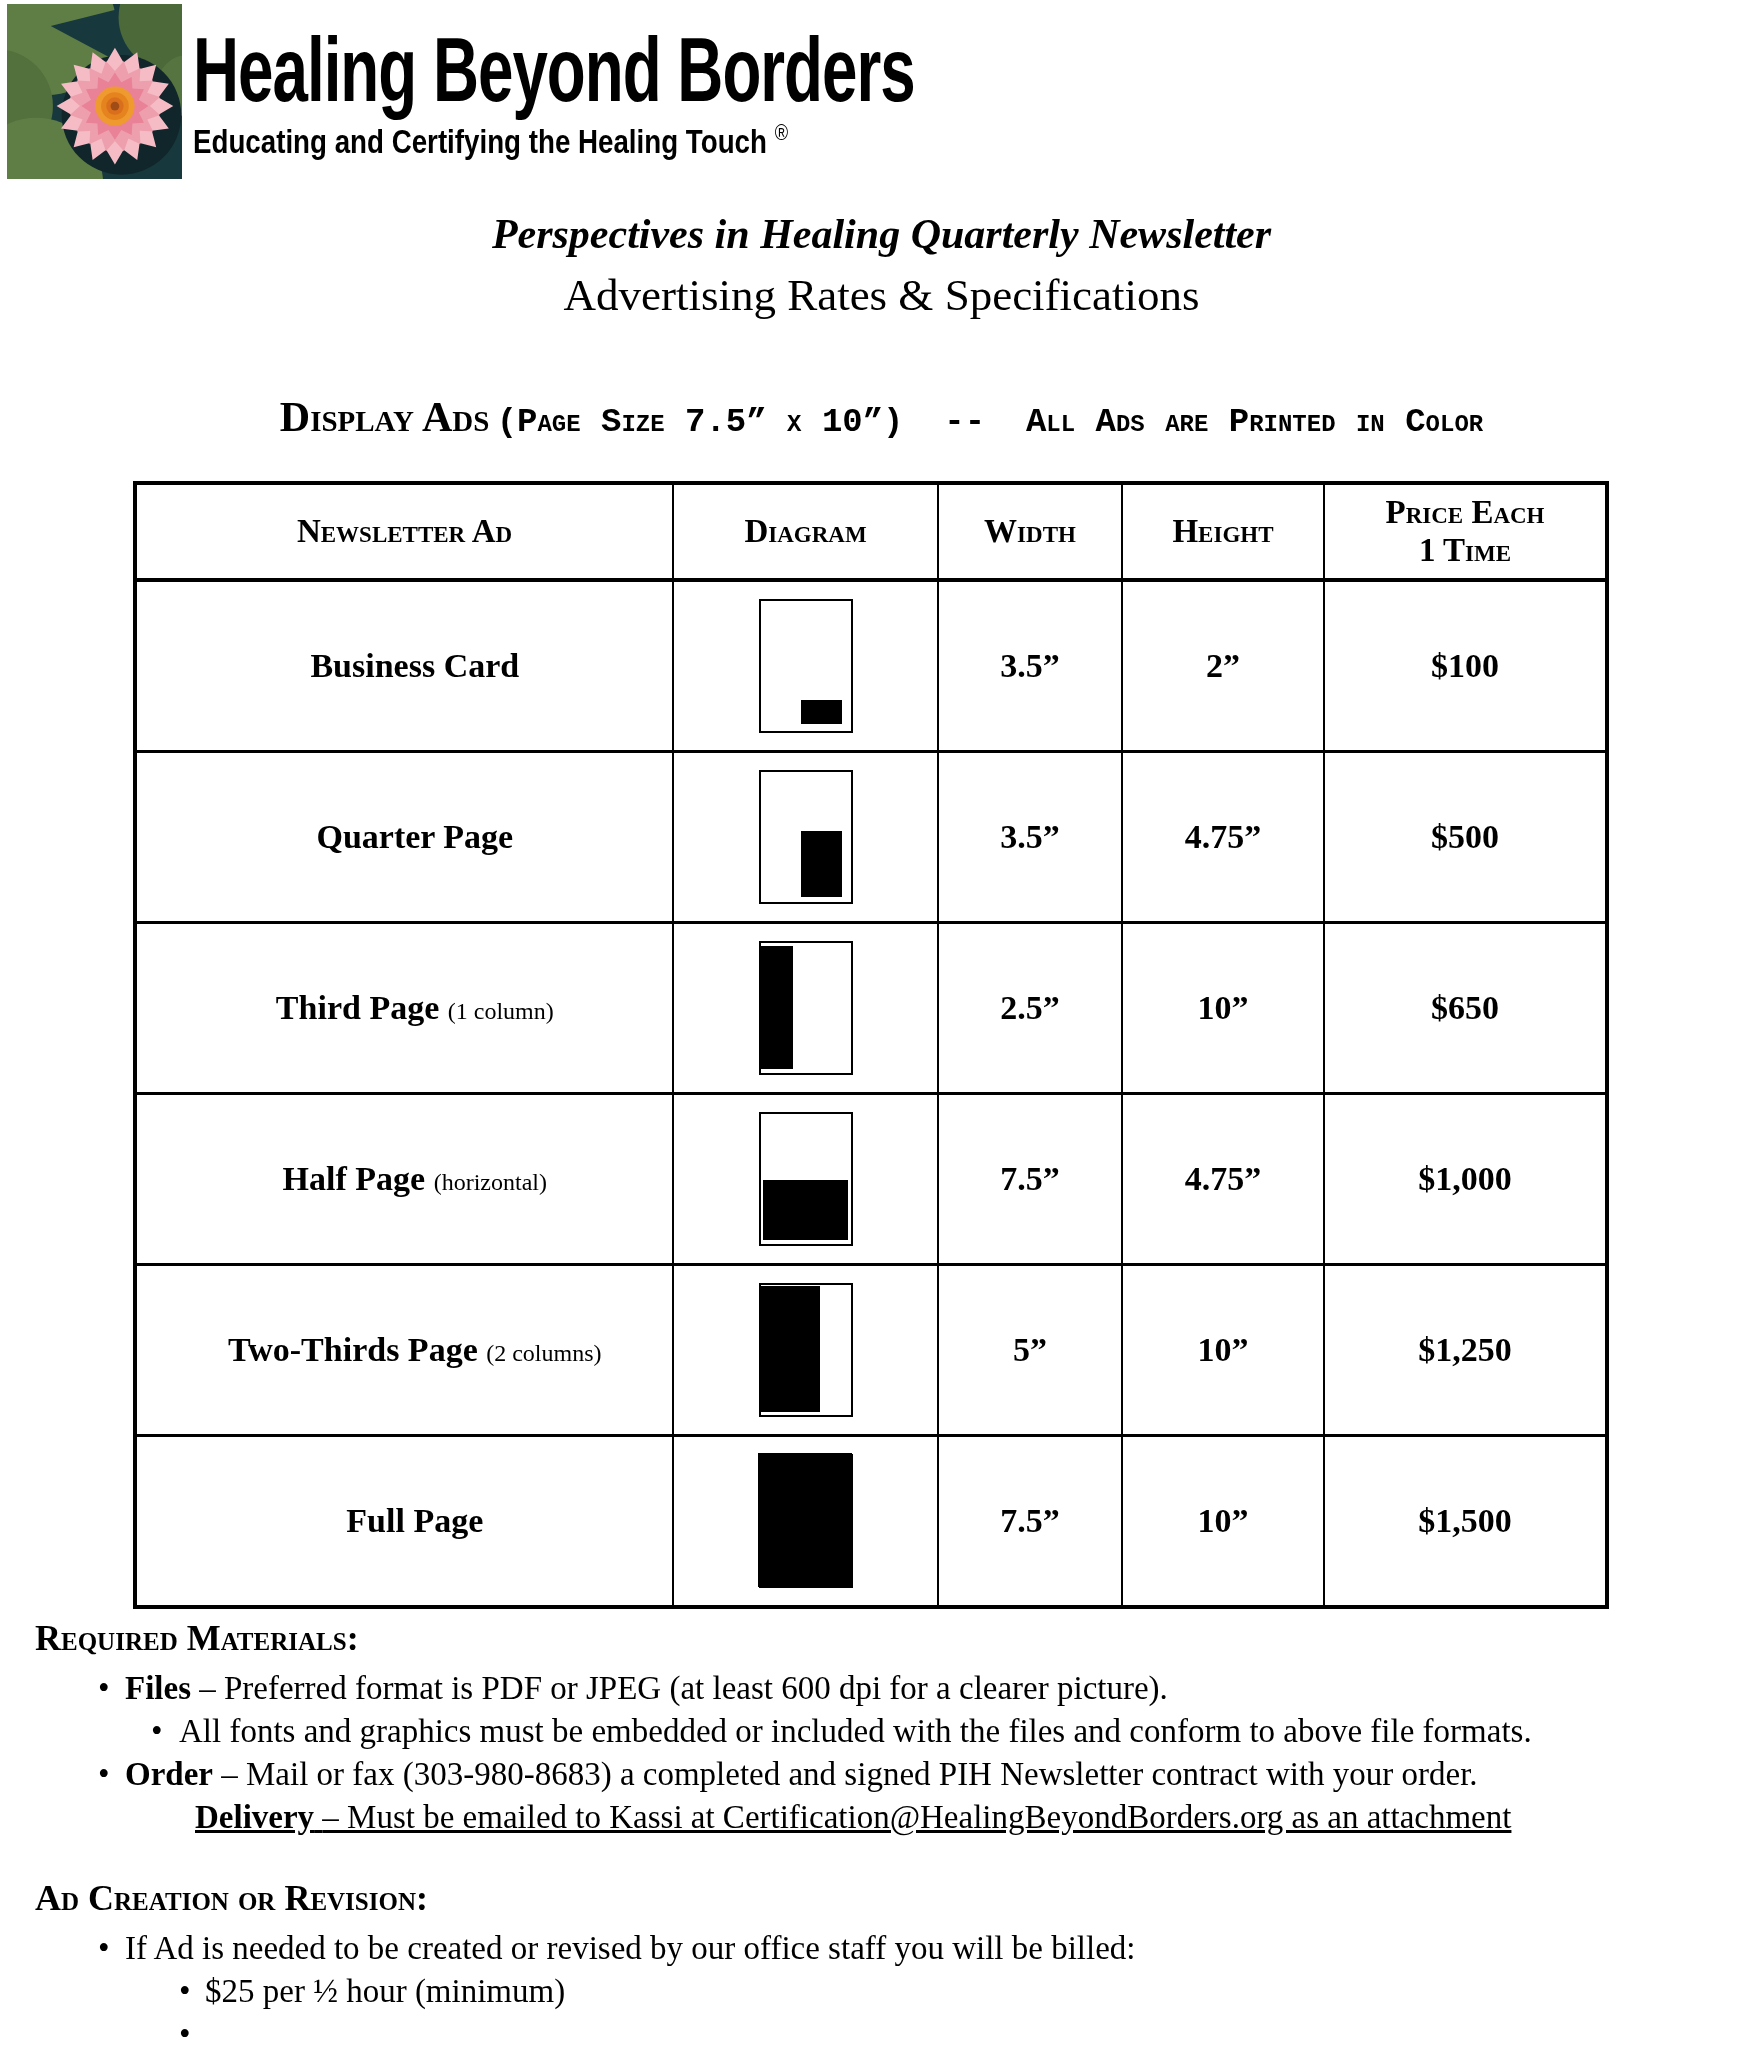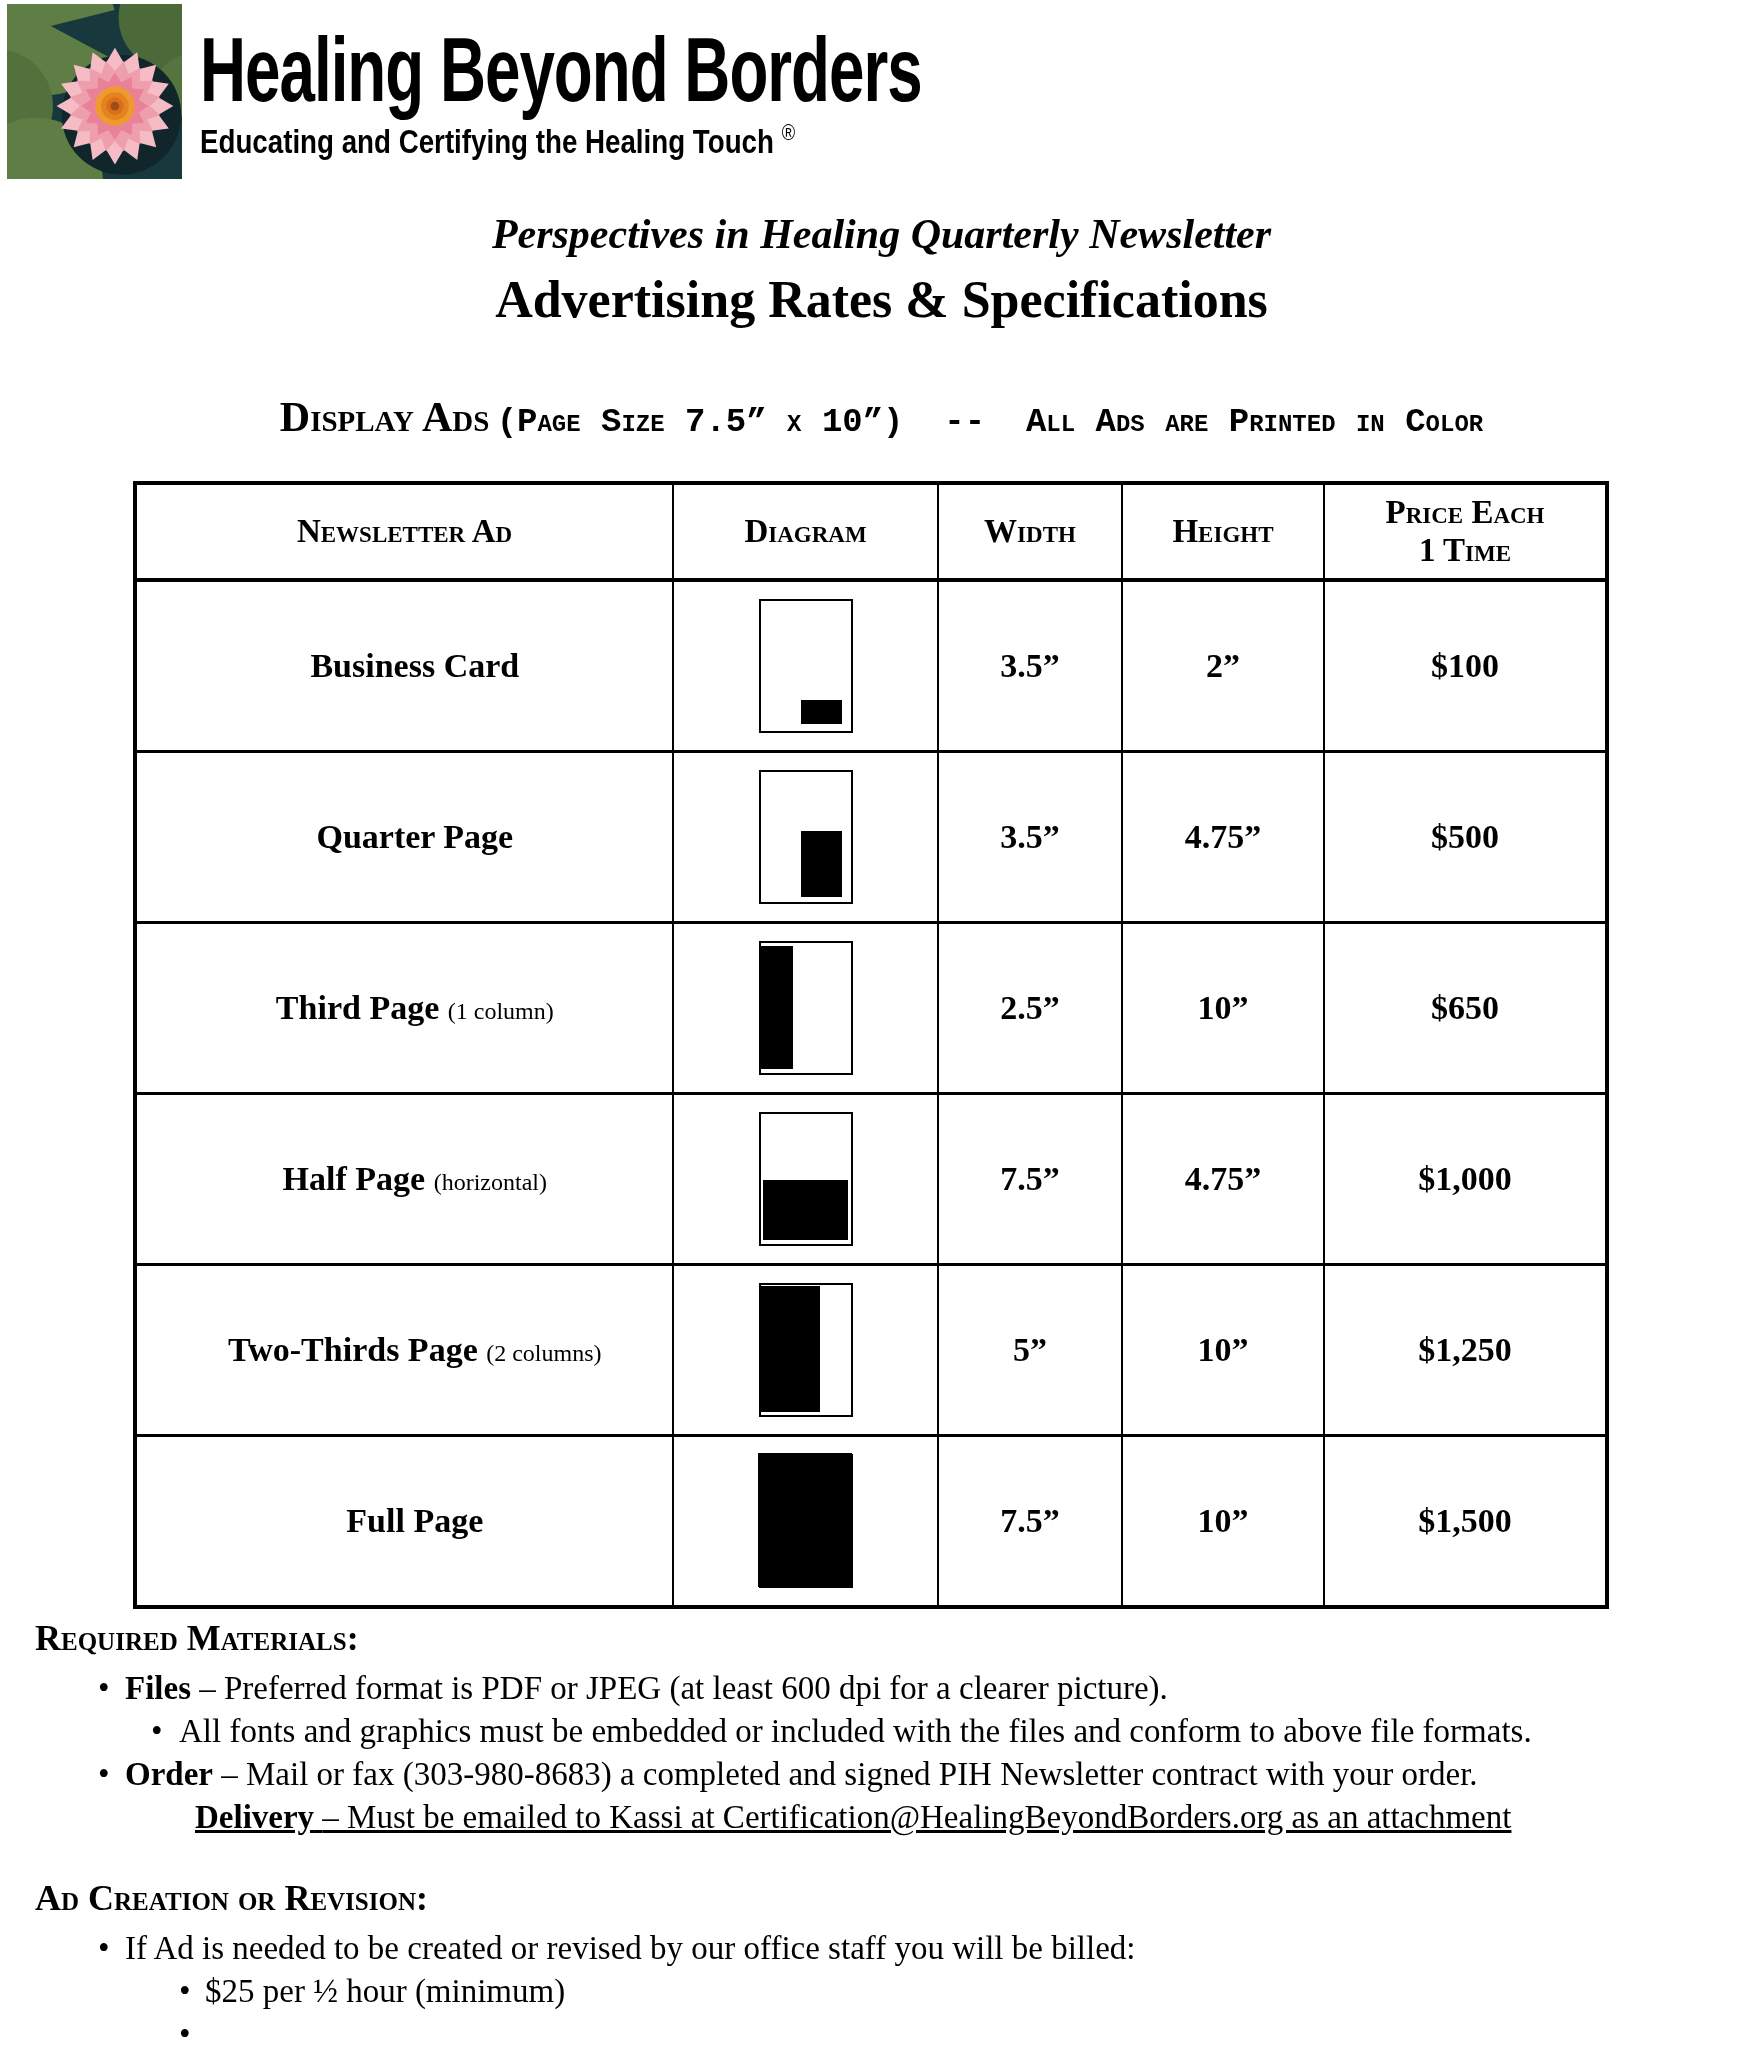--- a/index.html
+++ b/index.html
@@ -5,40 +5,40 @@
   html,body{margin:0;padding:0;}
   body{
     width:1763px;height:2066px;position:relative;
     background:#ffffff;color:#000;
     font-family:"Liberation Serif",serif;
     overflow:hidden;
   }
   
   .logo-block{position:absolute;left:7.2px;top:4.3px;display:flex;}
   .logo-img{width:175px;height:175px;display:block;flex:0 0 auto;}
-  .logo-text{padding-top:20px;padding-left:18px;}
+  .logo-text{padding-top:20px;padding-left:11px;}
   .org-name{
     font-family:"Liberation Sans",sans-serif;font-weight:bold;
     font-size:91px;line-height:1;letter-spacing:-1.4px;white-space:nowrap;
     transform:scaleX(0.70);transform-origin:left top;
   }
   .tagline{
     font-family:"Liberation Sans",sans-serif;font-weight:bold;
     font-size:33px;line-height:1;margin-top:7.2px;white-space:nowrap;
     transform:scaleX(0.84);transform-origin:left top;
   }
   .reg{font-size:21.6px;vertical-align:13px;font-weight:normal;}
   
   .title-news{
     position:absolute;top:207px;left:0;right:0;text-align:center;
     font-size:42px;font-weight:bold;font-style:italic;line-height:1.1;margin:4px;
   }
   .title-rates{
     position:absolute;top:271px;left:0;right:0;text-align:center;
-    font-size:52px;font-weight:bold;line-height:1.1;margin:0;
+    font-size:45px;font-weight:normal;line-height:1.1;margin:0;
   }
   .section-heading{
     position:absolute;top:393px;left:0;right:0;text-align:center;
     font-variant:small-caps;font-weight:bold;
   }
   .sh-main{font-size:42px;margin-right:7.2px;}
   .sh-rest{font-size:34px;white-space:pre-wrap;font-family:Liberation Mono, monospace;}
   
   table.rates{
     position:absolute;left:133px;top:481px;width:1472px;

